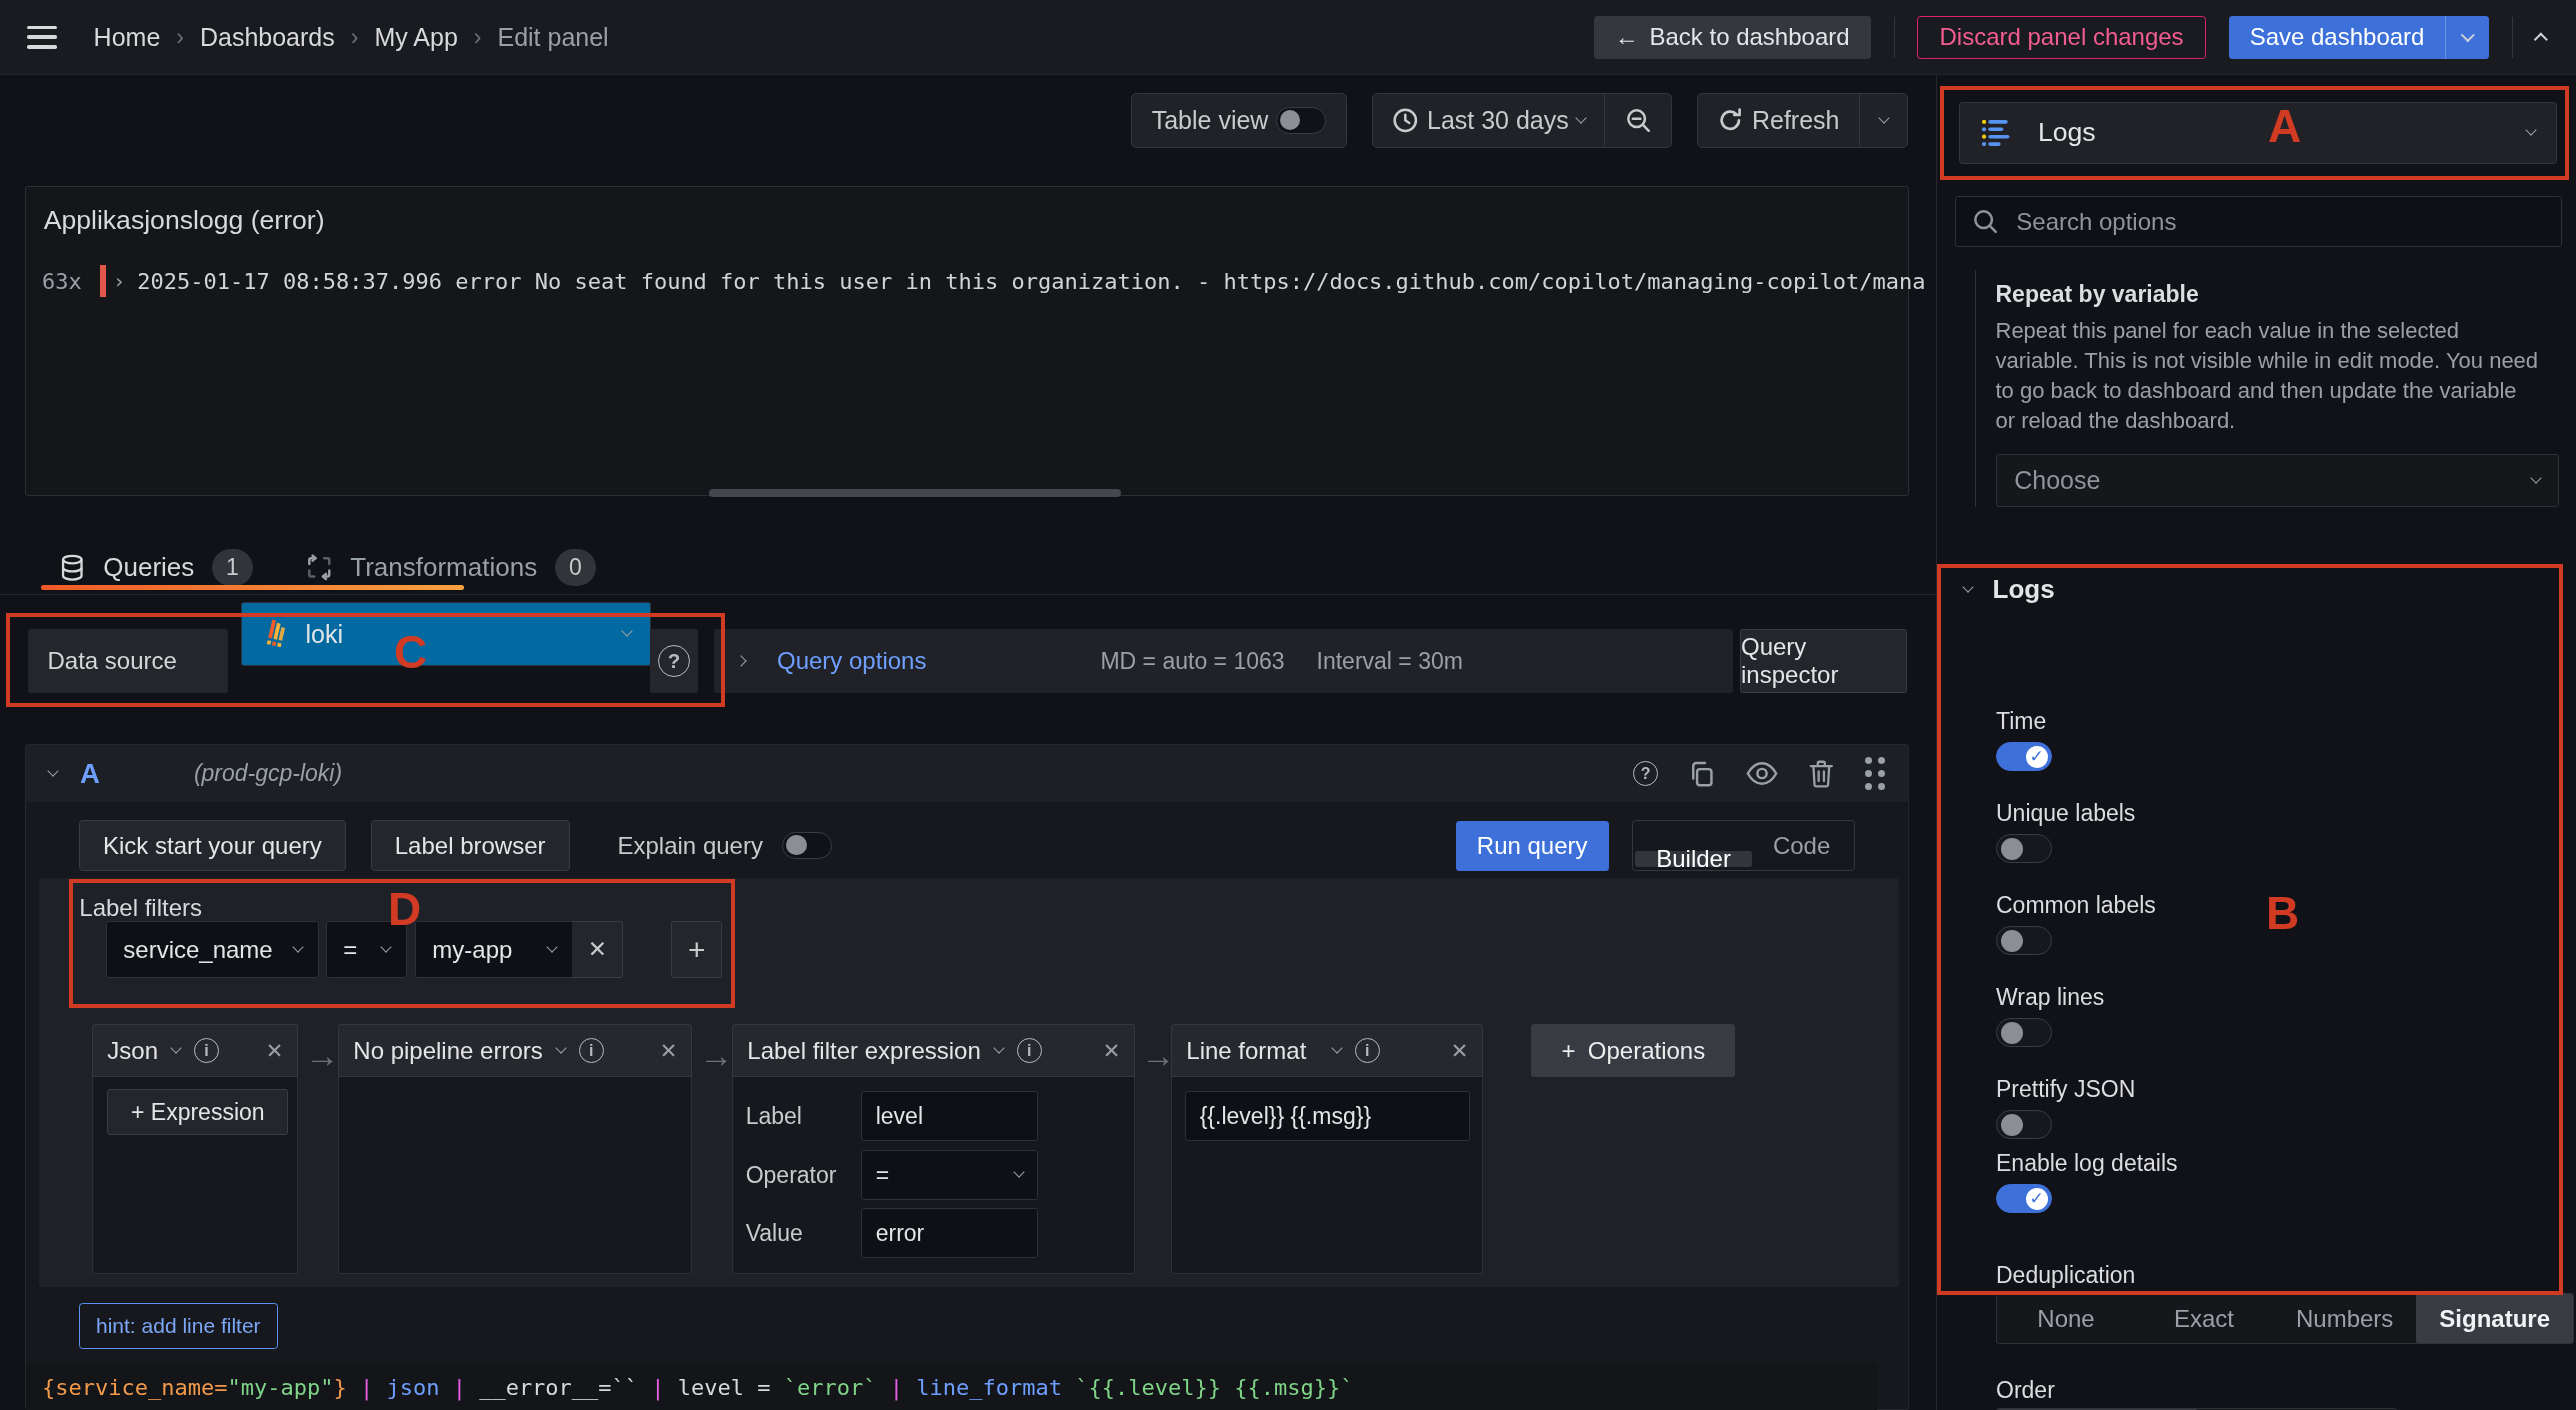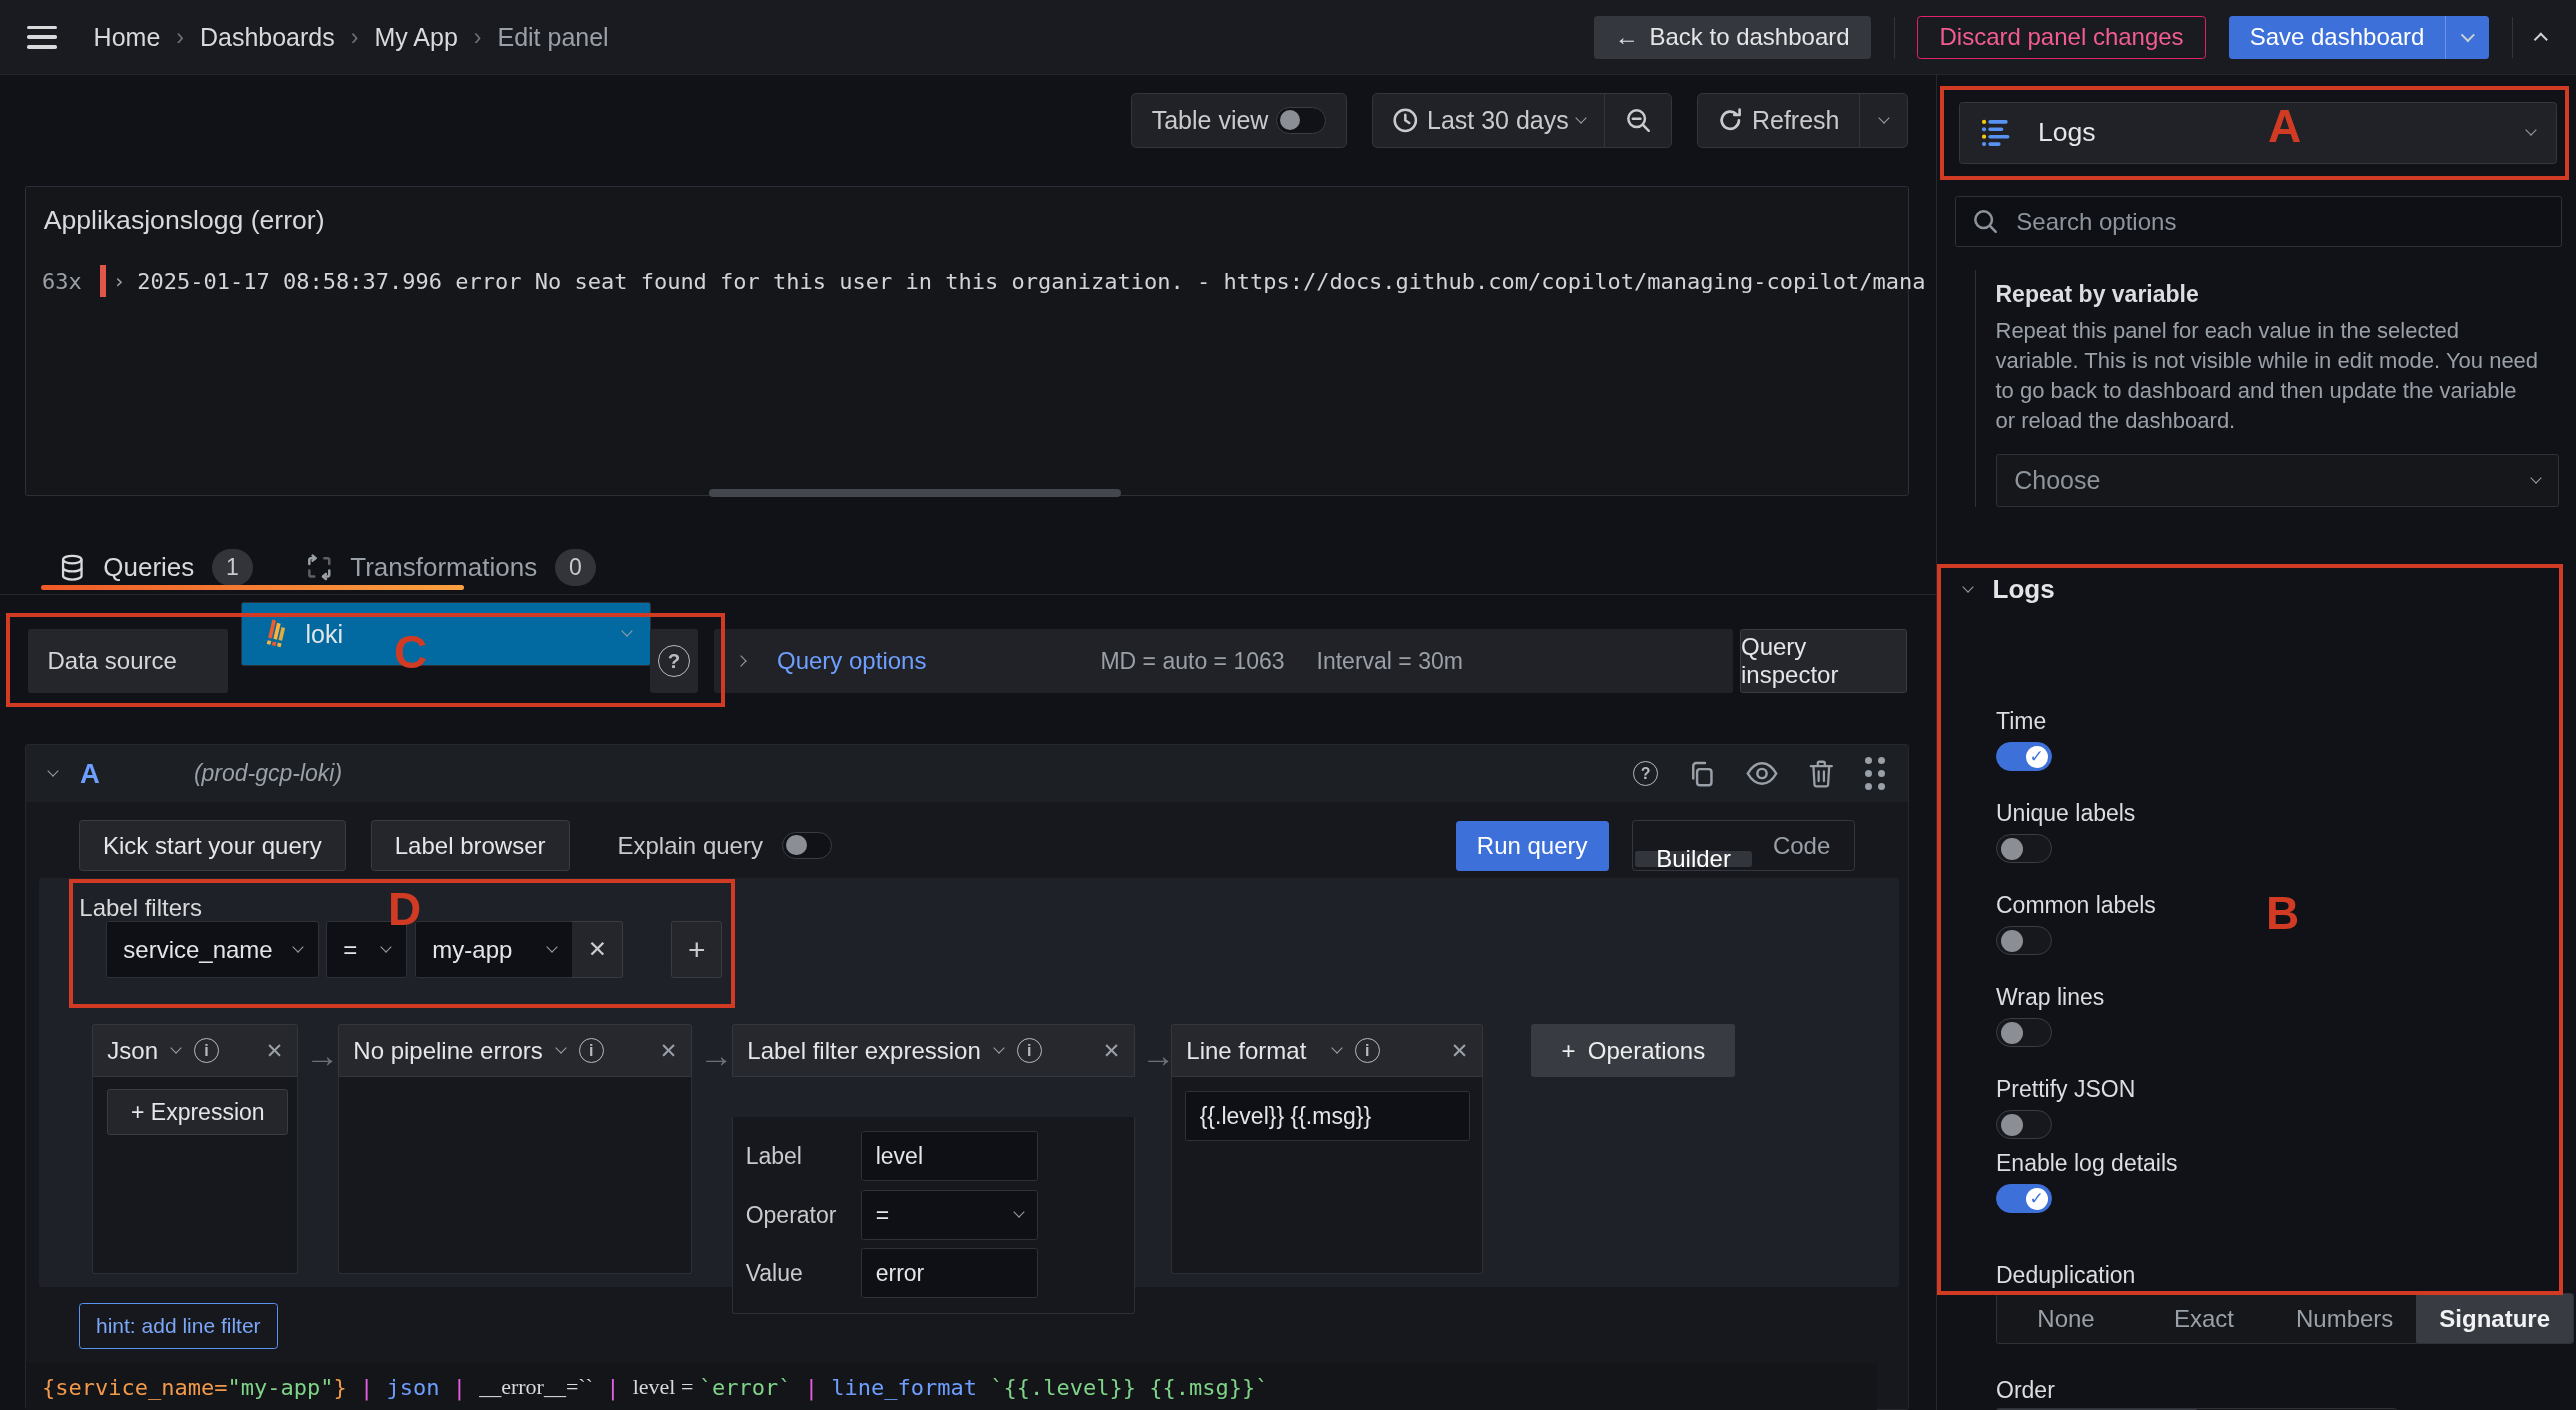--- a/index.html
+++ b/index.html
@@ -97,21 +97,21 @@
   .opcard .opbody{background:#16181d;border:0.9px solid #2c2f36;border-top:none;border-radius:0 0 2.7px 2.7px;position:relative;}
   .ophead .x{color:#9aa0a7;font-size:21px;margin-left:auto;}
   .op-arrow{position:absolute;top:158px;color:#6e7076;font-size:34px;}
   .expr-btn{position:absolute;left:14px;top:12.4px;width:181px;height:46px;background:#24262c;border:0.9px solid #393c42;border-radius:2.7px;display:flex;align-items:center;justify-content:center;gap:8.9px;font-size:23px;color:#e4e5e7;cursor:pointer;}
   .fieldrow{position:absolute;display:flex;align-items:center;font-size:23px;color:#c9cacc;}
   .fieldrow .inp{background:#0e1015;border:0.9px solid #2e3138;border-radius:2.7px;color:#e4e5e7;font-size:23px;padding:0 14px;height:50px;font-family:inherit;outline:none;}
   .ops-add{position:absolute;left:1492px;top:146px;width:204px;height:53px;background:#383b42;border-radius:2.7px;display:flex;align-items:center;justify-content:center;gap:12.4px;font-size:24px;color:#eceded;cursor:pointer;}
 
   .hint-btn{position:absolute;left:53px;top:558px;height:46px;padding:0 16px;border:0.9px solid #5794f2;border-radius:3.5px;color:#7ba7f7;font-size:21px;display:inline-flex;align-items:center;cursor:pointer;background:transparent;}
   .codebar{position:absolute;left:0px;top:618px;width:1851px;height:48px;background:#131519;display:flex;align-items:center;padding-left:16px;font-size:22px;}
-  .c-or{color:#f2994a;} .c-gr{color:#7fd488;} .c-pk{color:#e55ce5;} .c-bl{color:#6e9fff;} .c-pl{color:#d8d9da;font-family:Liberation Serif, serif;}
+  .c-or{color:#f2994a;} .c-gr{color:#7fd488;} .c-pk{color:#e55ce5;} .c-bl{color:#6e9fff;} .c-pl{color:#d8d9da;}
 
   
   .sidebar{left:1936px;top:75px;width:640px;height:1335px;border-left:0.9px solid #26282b;padding-left:24px;}
   .viz-select{position:absolute;left:22px;top:26.6px;width:598px;height:62px;background:#202227;border:0.9px solid #34373d;border-radius:3.5px;display:flex;align-items:center;gap:23px;padding:0 21px;cursor:pointer;font-size:26.6px;color:#e4e5e7;}
   .search{position:absolute;left:17.7px;top:121px;width:607px;height:51px;background:#0e1015;border:0.9px solid #2e3138;border-radius:2.7px;display:flex;align-items:center;gap:16px;padding:0 16px;}
   .search input{flex:1;background:transparent;border:none;outline:none;color:#c9cacc;font-size:24px;font-family:inherit;}
   .search input::placeholder{color:#8e949c;}
   .repeat-block{position:absolute;left:38px;top:195px;width:585px;border-left:1.8px solid #2e3136;padding-left:19.5px;}
   .opt-title{font-size:23px;font-weight:600;color:#dcdde0;margin:10.6px 0 8.9px 0;}
   .opt-desc{font-size:22px;line-height:30px;color:#9aa0a7;width:545px;}
@@ -358,21 +358,21 @@
       </div>
       <span class="op-arrow" style="left:660px;">→</span>
 
       <div class="opcard" style="left:693px;width:403px;">
         <div class="ophead">
           <span>Label filter expression</span>
           <span class="chev sm gray"></span>
           <span class="circle-icon sm">i</span>
           <span class="x">✕</span>
         </div>
-        <div class="opbody" style="height:197px;margin-top:40px;">
+        <div class="opbody" style="height:197px;">
           <div class="fieldrow" style="left:12.4px;top:14px;">
             <span style="width:115px;">Label</span>
             <input class="inp" style="width: 177px;" value="level">
           </div>
           <div class="fieldrow" style="left:12.4px;top:73px;">
             <span style="width:115px;">Operator</span>
             <span class="inp" style="width:177px;display:inline-flex;align-items:center;justify-content:space-between;cursor:pointer;">
               <span>=</span>
               <span class="chev sm gray"></span>
             </span>

